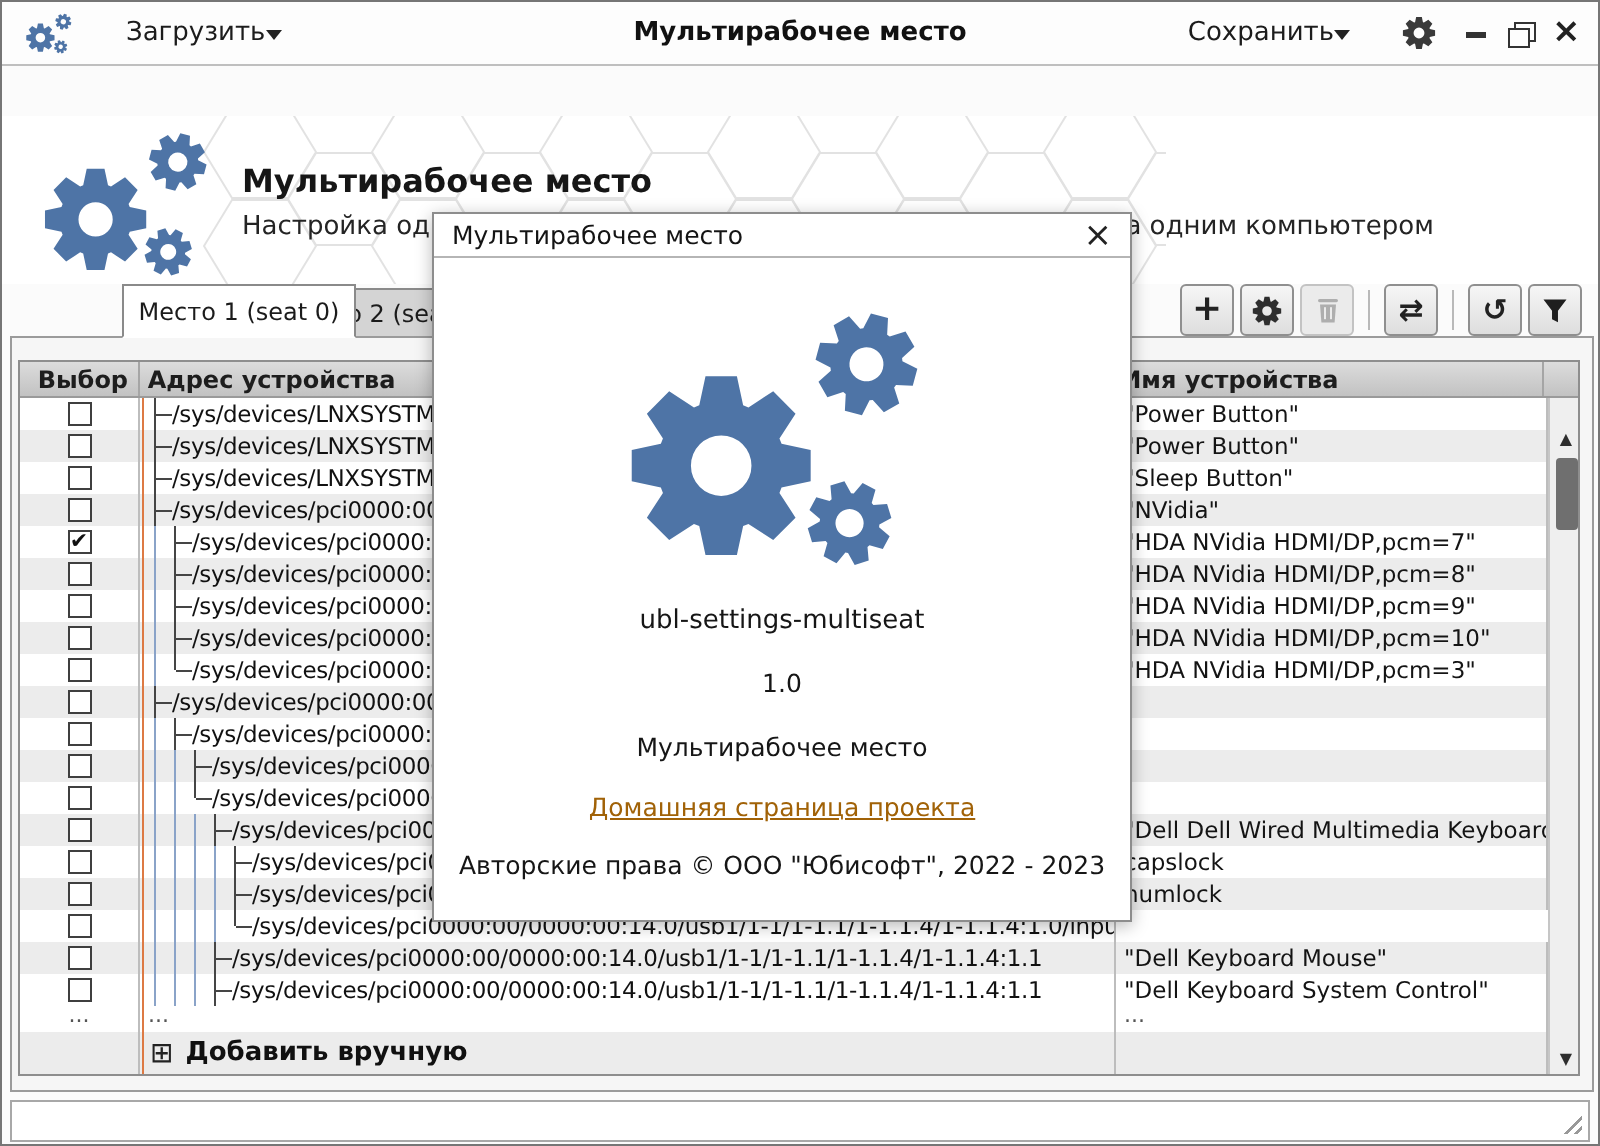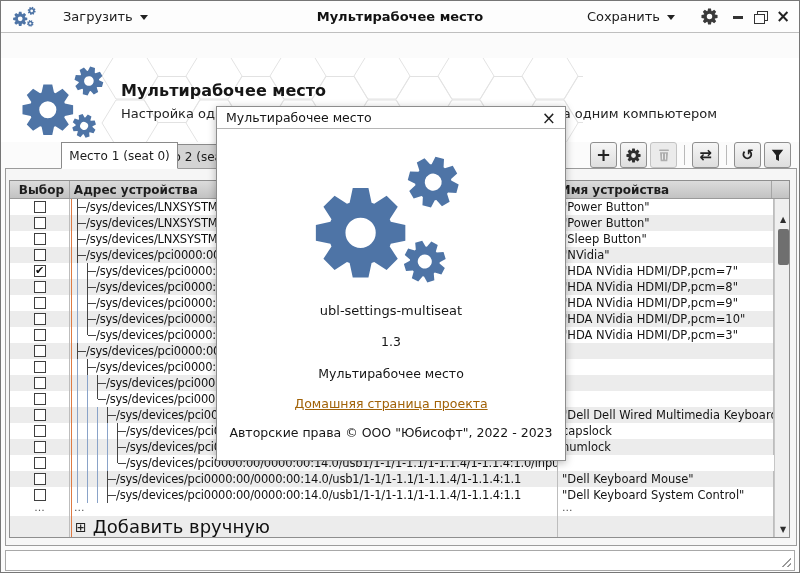--- a/index.html
+++ b/index.html
@@ -2,21 +2,21 @@
 <html><head>
 <meta charset="utf-8">
 <style>
   * { margin:0; padding:0; box-sizing:border-box; }
   html,body { width:800px; height:573px; font-family:"DejaVu Sans", sans-serif; background:#e8e8e8; }
   .window { position:relative; width:800px; height:573px; border:1px solid #767676; background:#fbfbfb; overflow:hidden; }
 
   
   .titlebar { position:absolute; left:0; top:0; width:100%; height:32px; background:#fdfdfd; border-bottom:1px solid #bfbfbf; display:flex; align-items:center; }
   .app-icon { margin-left:10px; width:28px; height:24px; }
-  .tb-btn { display:flex; align-items:center; gap:7px; font-size:13px; color:#1c1c1c; padding:4px 8px; cursor:default; }
+  .tb-btn { display:flex; align-items:center; font-size:13px; color:#1c1c1c; padding:4px 8px; cursor:default; }
   .load-btn { margin-left:16px; }
   .caret { width:0; height:0; border-left:4.5px solid transparent; border-right:4.5px solid transparent; border-top:5px solid #222; margin-top:2px; }
   .win-title { position:absolute; left:0; right:0; text-align:center; font-size:13px; font-weight:bold; color:#111; pointer-events:none; }
   .tb-right { margin-left:auto; display:flex; align-items:center; }
   .gear-btn { margin:0 14px 0 18px; display:flex; }
   .winctl { display:flex; align-items:center; gap:9px; margin-right:10px; }
   .wc { width:13px; height:13px; position:relative; cursor:default; }
   .wc-min::after { content:''; position:absolute; left:1px; top:6px; width:10px; height:2.5px; background:#333; }
   .wc-max::before { content:''; position:absolute; left:3px; top:1px; width:9px; height:8px; border:1.5px solid #333; }
   .wc-max::after { content:''; position:absolute; left:0px; top:4px; width:9px; height:8px; border:1.5px solid #333; background:#fdfdfd; }
@@ -69,21 +69,21 @@
   .branch::before { content:''; position:absolute; left:4px; top:0; bottom:0; width:1px; background:#454545; }
   .branch.last::before { bottom:8px; }
   .branch::after { content:''; position:absolute; left:5px; top:7.5px; right:0; height:1px; background:#454545; }
   .path { font-size:11.5px; color:#111; letter-spacing:-0.2px; }
   .trow-ellipsis { display:flex; height:13px; background:#fff; }
   .trow-ellipsis .cell { height:13px; font-size:11px; color:#555; display:flex; align-items:flex-start; padding-left:4px; line-height:9px; }
   .trow-ellipsis .cell.sel { justify-content:center; padding-left:0; }
   .trow-add { display:flex; height:21px; background:#ececec; }
   .trow-add .cell { height:21px; display:flex; align-items:center; }
   .add-icon { font-size:14px; color:#222; margin:0 6px 0 2px; line-height:14px; }
-  .add-label { font-size:18px; color:#111; }
+  .add-label { font-size:13px; color:#111;font-weight:bold; }
 
   
   .vscroll { width:17px; background:#efefef; border-left:1px solid #c6c6c6; position:relative; }
   .sb-arrow { position:absolute; left:0; width:16px; height:15px; font-size:8px; color:#2e2e2e; display:flex; align-items:center; justify-content:center; }
   .sb-up { top:13px; }
   .sb-down { bottom:0; }
   .sb-thumb { position:absolute; left:2.5px; top:30px; width:11px; height:36px; background:#6f6f6f; border-radius:2px; }
 
   
   .statusbar { position:absolute; left:4px; right:4px; top:549px; height:21px; border:1px solid #a8a8a8; background:#ffffff; }
@@ -478,21 +478,21 @@
   <div class="dialog">
     <div class="dlg-titlebar">
       <span class="dlg-title">Мультирабочее место</span>
       <span class="dlg-close">×</span>
     </div>
     <div class="dlg-body">
       <svg class="dlg-logo" width="172" height="152" viewBox="0 0 100 90" fill="#4e74a6">
           <use href="#gears3"></use>
         </svg>
       <div class="dlg-appname">ubl-settings-multiseat</div>
-      <div class="dlg-version">1.3</div>
+      <div class="dlg-version">1.0</div>
       <div class="dlg-desc">Мультирабочее место</div>
       <div class="dlg-link">Домашняя страница проекта</div>
       <div class="dlg-copy">Авторские права © ООО "Юбисофт", 2022 - 2023</div>
       <div class="dlg-footer"></div>
     </div>
   </div>
 
 </div>
 
 </body></html>

